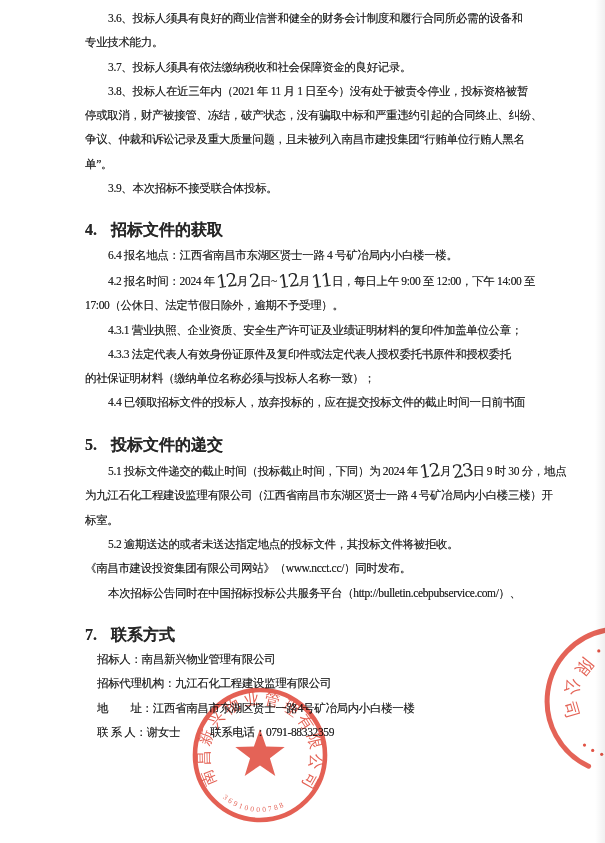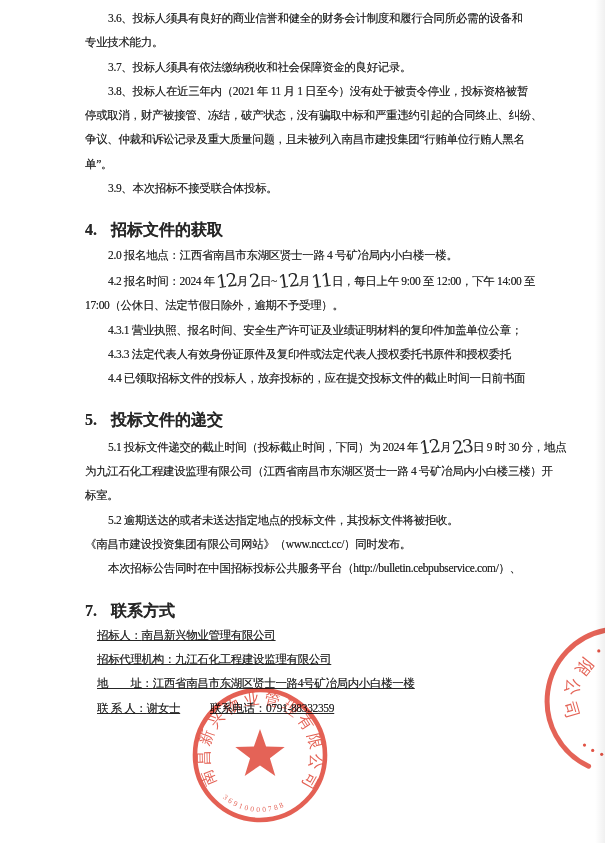--- a/index.html
+++ b/index.html
@@ -19,21 +19,21 @@
   }
   .doc{
     position:absolute;top:6px;left:85px;width:458px;
     font-size:11.5px;letter-spacing:-0.35px;line-height:24.3px;
     text-shadow:0 0 0.6px rgba(40,40,40,0.65);
   }
   .line{white-space:nowrap;}
   .ind{padding-left:23px;}
   .heading{font-size:16px;font-weight:bold;letter-spacing:0;white-space:nowrap;margin-top:18px;}
   .heading .num{margin-right:14px;}
-  .contact{padding-left:12px;text-decoration:underline;}
+  .contact{padding-left:12px;}
   .gap1{margin-left:30px;}
   .hw{
     font-family:"DejaVu Serif",serif;
     font-size:18px;letter-spacing:-1.5px;
     display:inline-block;transform:rotate(-8deg) translateY(2px);
     margin:0 1px;text-shadow:none;
   }
   .stamp{position:absolute;mix-blend-mode:multiply;opacity:0.88;}
   .stamp-main{left:175px;top:670px;width:170px;height:170px;}
   .stamp-edge{left:540px;top:580px;width:160px;height:250px;}
@@ -51,28 +51,29 @@
     <div class="line ind">3.8、投标人在近三年内（2021 年 11 月 1 日至今）没有处于被责令停业，投标资格被暂</div>
     <div class="line">停或取消，财产被接管、冻结，破产状态，没有骗取中标和严重违约引起的合同终止、纠纷、</div>
     <div class="line">争议、仲裁和诉讼记录及重大质量问题，且未被列入南昌市建投集团“行贿单位行贿人黑名</div>
     <div class="line">单”。</div>
     <div class="line ind">3.9、本次招标不接受联合体投标。</div>
 
     <div class="heading">
       <span class="num">4.</span><span>招标文件的获取</span>
     </div>
 
-    <div class="line ind">2.0 报名地点：江西省南昌市东湖区贤士一路 4 号矿冶局内小白楼一楼。</div>
+    <div class="line ind">6.4 报名地点：江西省南昌市东湖区贤士一路 4 号矿冶局内小白楼一楼。</div>
 
     <div class="line ind">
       <span>4.2 报名时间：2024 年</span><span class="hw">12</span><span>月</span><span class="hw">2</span><span>日~</span><span class="hw">12</span><span>月</span><span class="hw">11</span><span>日，每日上午 9:00 至 12:00，下午 14:00 至</span>
     </div>
     <div class="line">17:00（公休日、法定节假日除外，逾期不予受理）。</div>
-    <div class="line ind">4.3.1 营业执照、报名时间、安全生产许可证及业绩证明材料的复印件加盖单位公章；</div>
+    <div class="line ind">4.3.1 营业执照、企业资质、安全生产许可证及业绩证明材料的复印件加盖单位公章；</div>
     <div class="line ind">4.3.3 法定代表人有效身份证原件及复印件或法定代表人授权委托书原件和授权委托</div>
+    <div class="line">的社保证明材料（缴纳单位名称必须与投标人名称一致）；</div>
     <div class="line ind">4.4 已领取招标文件的投标人，放弃投标的，应在提交投标文件的截止时间一日前书面</div>
 
     <div class="heading">
       <span class="num">5.</span><span>投标文件的递交</span>
     </div>
 
     <div class="line ind">
       <span>5.1 投标文件递交的截止时间（投标截止时间，下同）为 2024 年</span><span class="hw">12</span><span>月</span><span class="hw">23</span><span>日 9 时 30 分，地点</span>
     </div>
     <div class="line">为九江石化工程建设监理有限公司（江西省南昌市东湖区贤士一路 4 号矿冶局内小白楼三楼）开</div>

